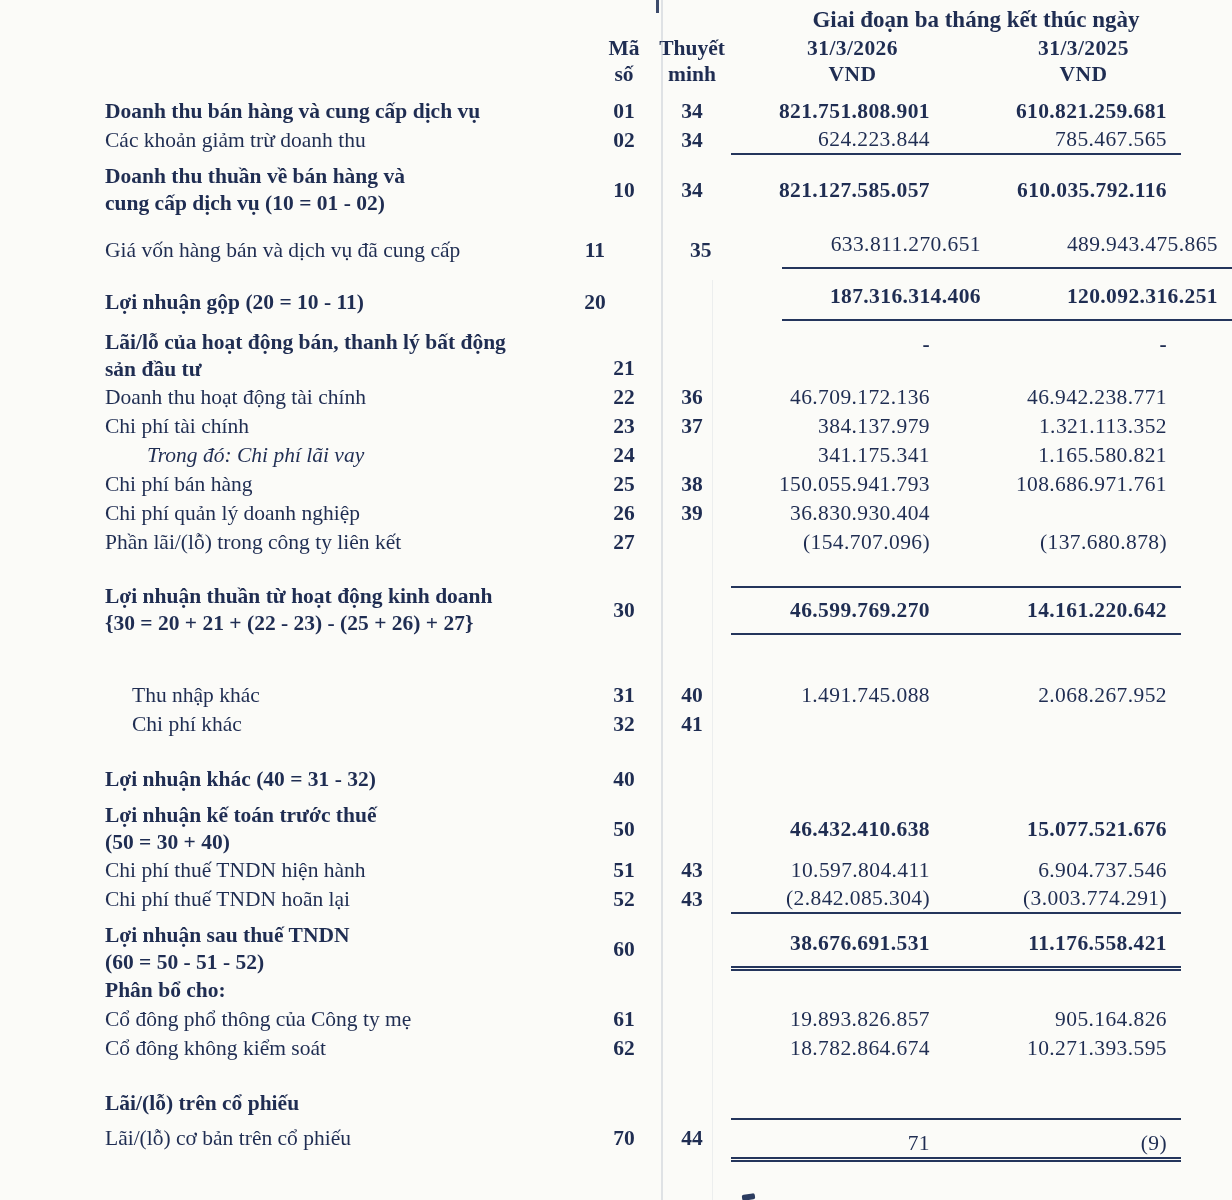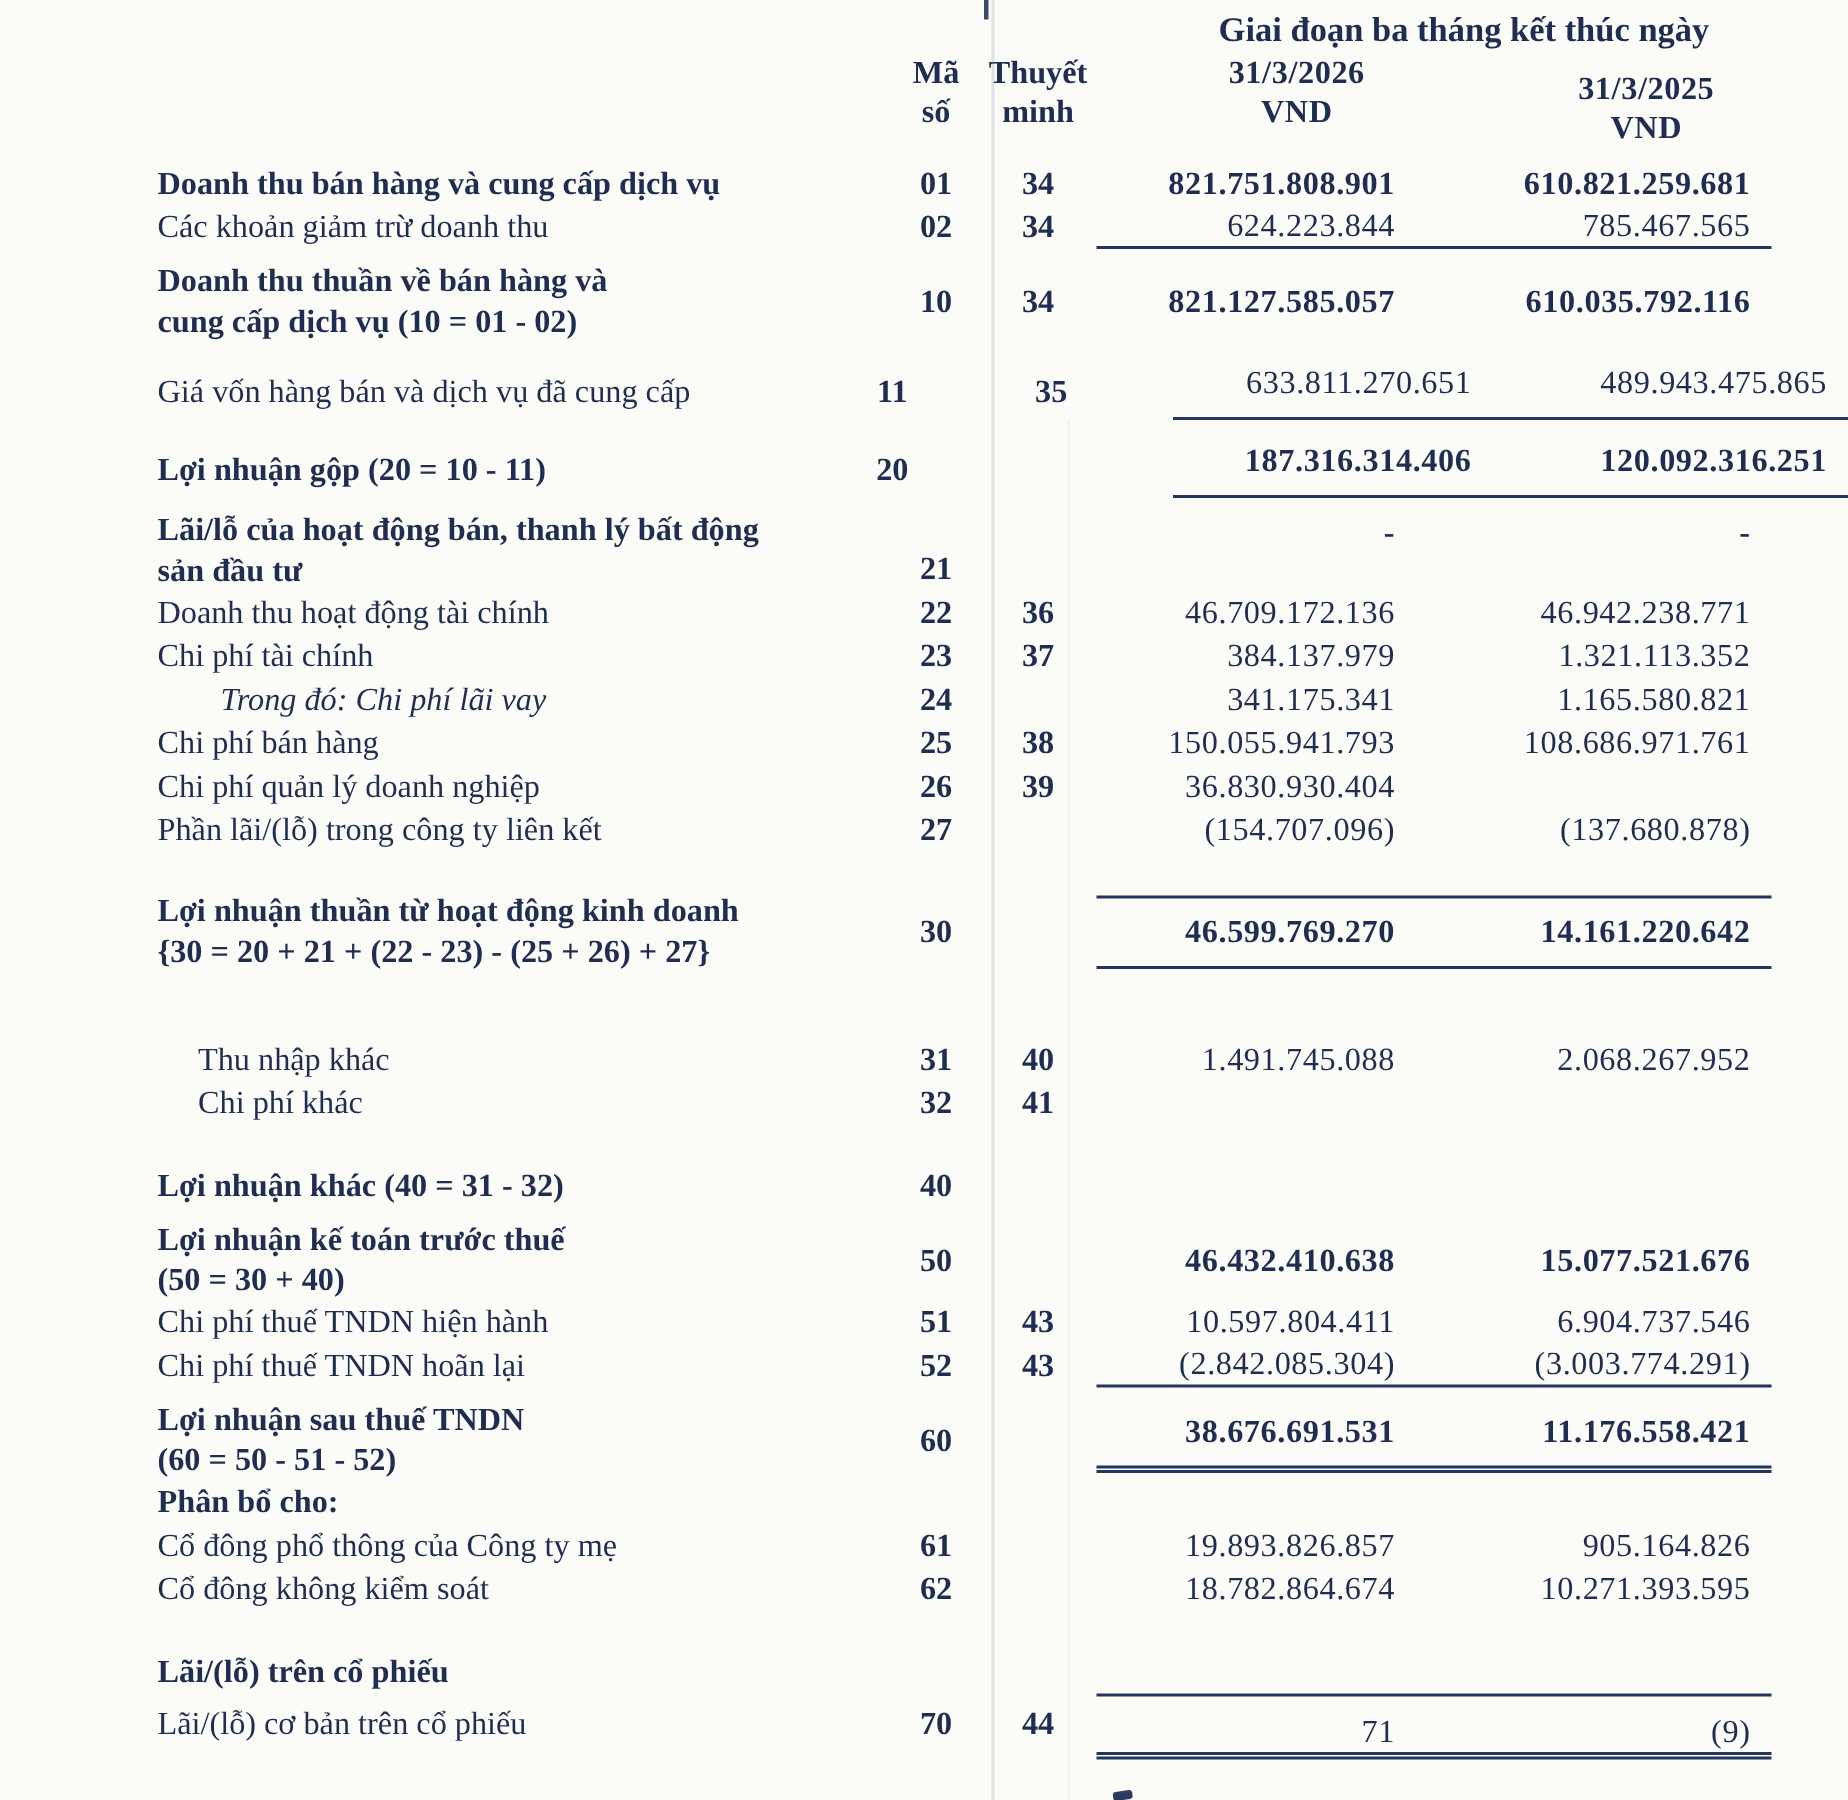--- a/index.html
+++ b/index.html
@@ -54,22 +54,22 @@
   .hdr{padding-top:6px;margin-bottom:10px;}
   .hdr-title{
     width:450px;text-align:center;font-weight:bold;
     position:relative;left:20px;font-size:23px;
   }
   .hdr-cols{align-items:flex-start;margin-top:2px;}
   .hdr-cols .cell span{display:block;line-height:26px;}
   .hdr-cols{font-weight:bold;}
   .colhead{padding:0;text-align:center;position:relative;}
   .colhead span{display:block;line-height:26px;}
-  .colhead.v1{left:31px;}
-  .colhead.v2{left:39px;margin-top:11px;}
+  .colhead.v1{left:19px;}
+  .colhead.v2{left:25px;}
   
   .scan-vline{position:absolute;left:661px;top:0;width:2px;height:1200px;
     background:rgba(150,160,180,.28);}
   .scan-vline2{position:absolute;left:712px;top:280px;width:1px;height:920px;
     background:rgba(150,160,180,.14);}
   .scan-tick-top{position:absolute;left:656px;top:0;width:3px;height:13px;background:#3d4b6b;}
   .scan-mark-bottom{position:absolute;left:742px;top:1194px;width:13px;height:6px;
     background:#2c3c60;border-radius:2px;transform:rotate(-8deg);}
 </style>
 </head>

